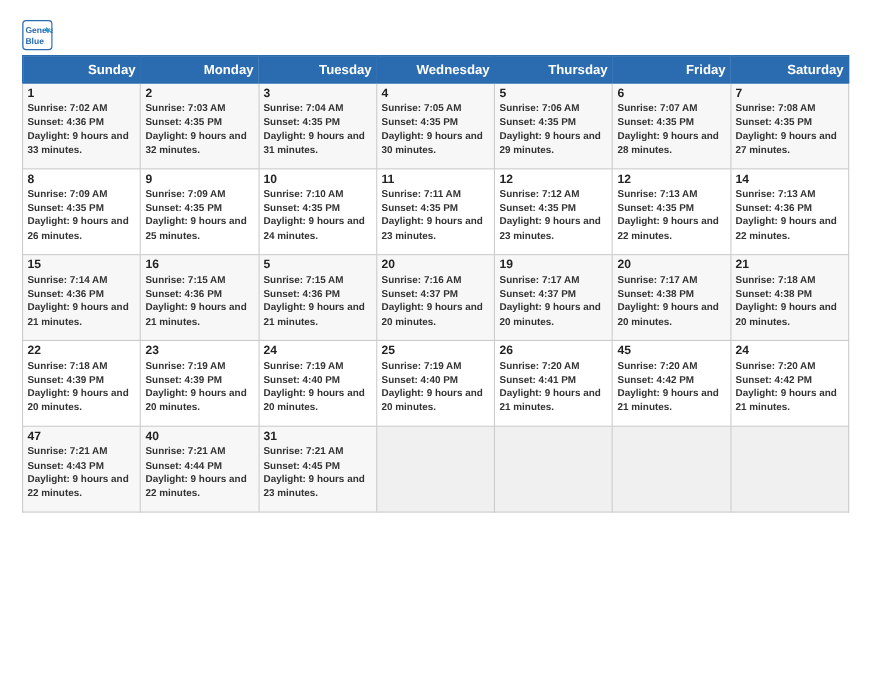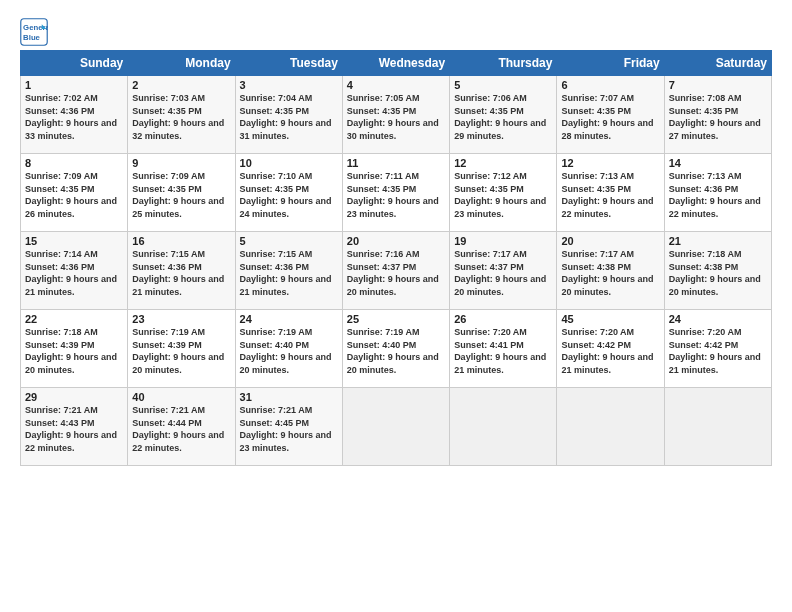--- a/index.html
+++ b/index.html
@@ -189,21 +189,21 @@
           <td><span class="day-num">25</span>
 <span class="day-info">Sunrise: 7:19 AM<br>Sunset: 4:40 PM<br>Daylight: 9 hours and 20 minutes.</span></td>
           <td><span class="day-num">26</span>
 <span class="day-info">Sunrise: 7:20 AM<br>Sunset: 4:41 PM<br>Daylight: 9 hours and 21 minutes.</span></td>
           <td><span class="day-num">45</span>
 <span class="day-info">Sunrise: 7:20 AM<br>Sunset: 4:42 PM<br>Daylight: 9 hours and 21 minutes.</span></td>
           <td><span class="day-num">24</span>
 <span class="day-info">Sunrise: 7:20 AM<br>Sunset: 4:42 PM<br>Daylight: 9 hours and 21 minutes.</span></td>
         </tr>
         <tr>
-          <td><span class="day-num">29</span>
+          <td><span class="day-num">47</span>
 <span class="day-info">Sunrise: 7:21 AM<br>Sunset: 4:43 PM<br>Daylight: 9 hours and 22 minutes.</span></td>
           <td><span class="day-num">40</span>
 <span class="day-info">Sunrise: 7:21 AM<br>Sunset: 4:44 PM<br>Daylight: 9 hours and 22 minutes.</span></td>
           <td><span class="day-num">31</span>
 <span class="day-info">Sunrise: 7:21 AM<br>Sunset: 4:45 PM<br>Daylight: 9 hours and 23 minutes.</span></td>
           <td class="empty-cell"></td>
           <td class="empty-cell"></td>
           <td class="empty-cell"></td>
           <td class="empty-cell"></td>
         </tr>

